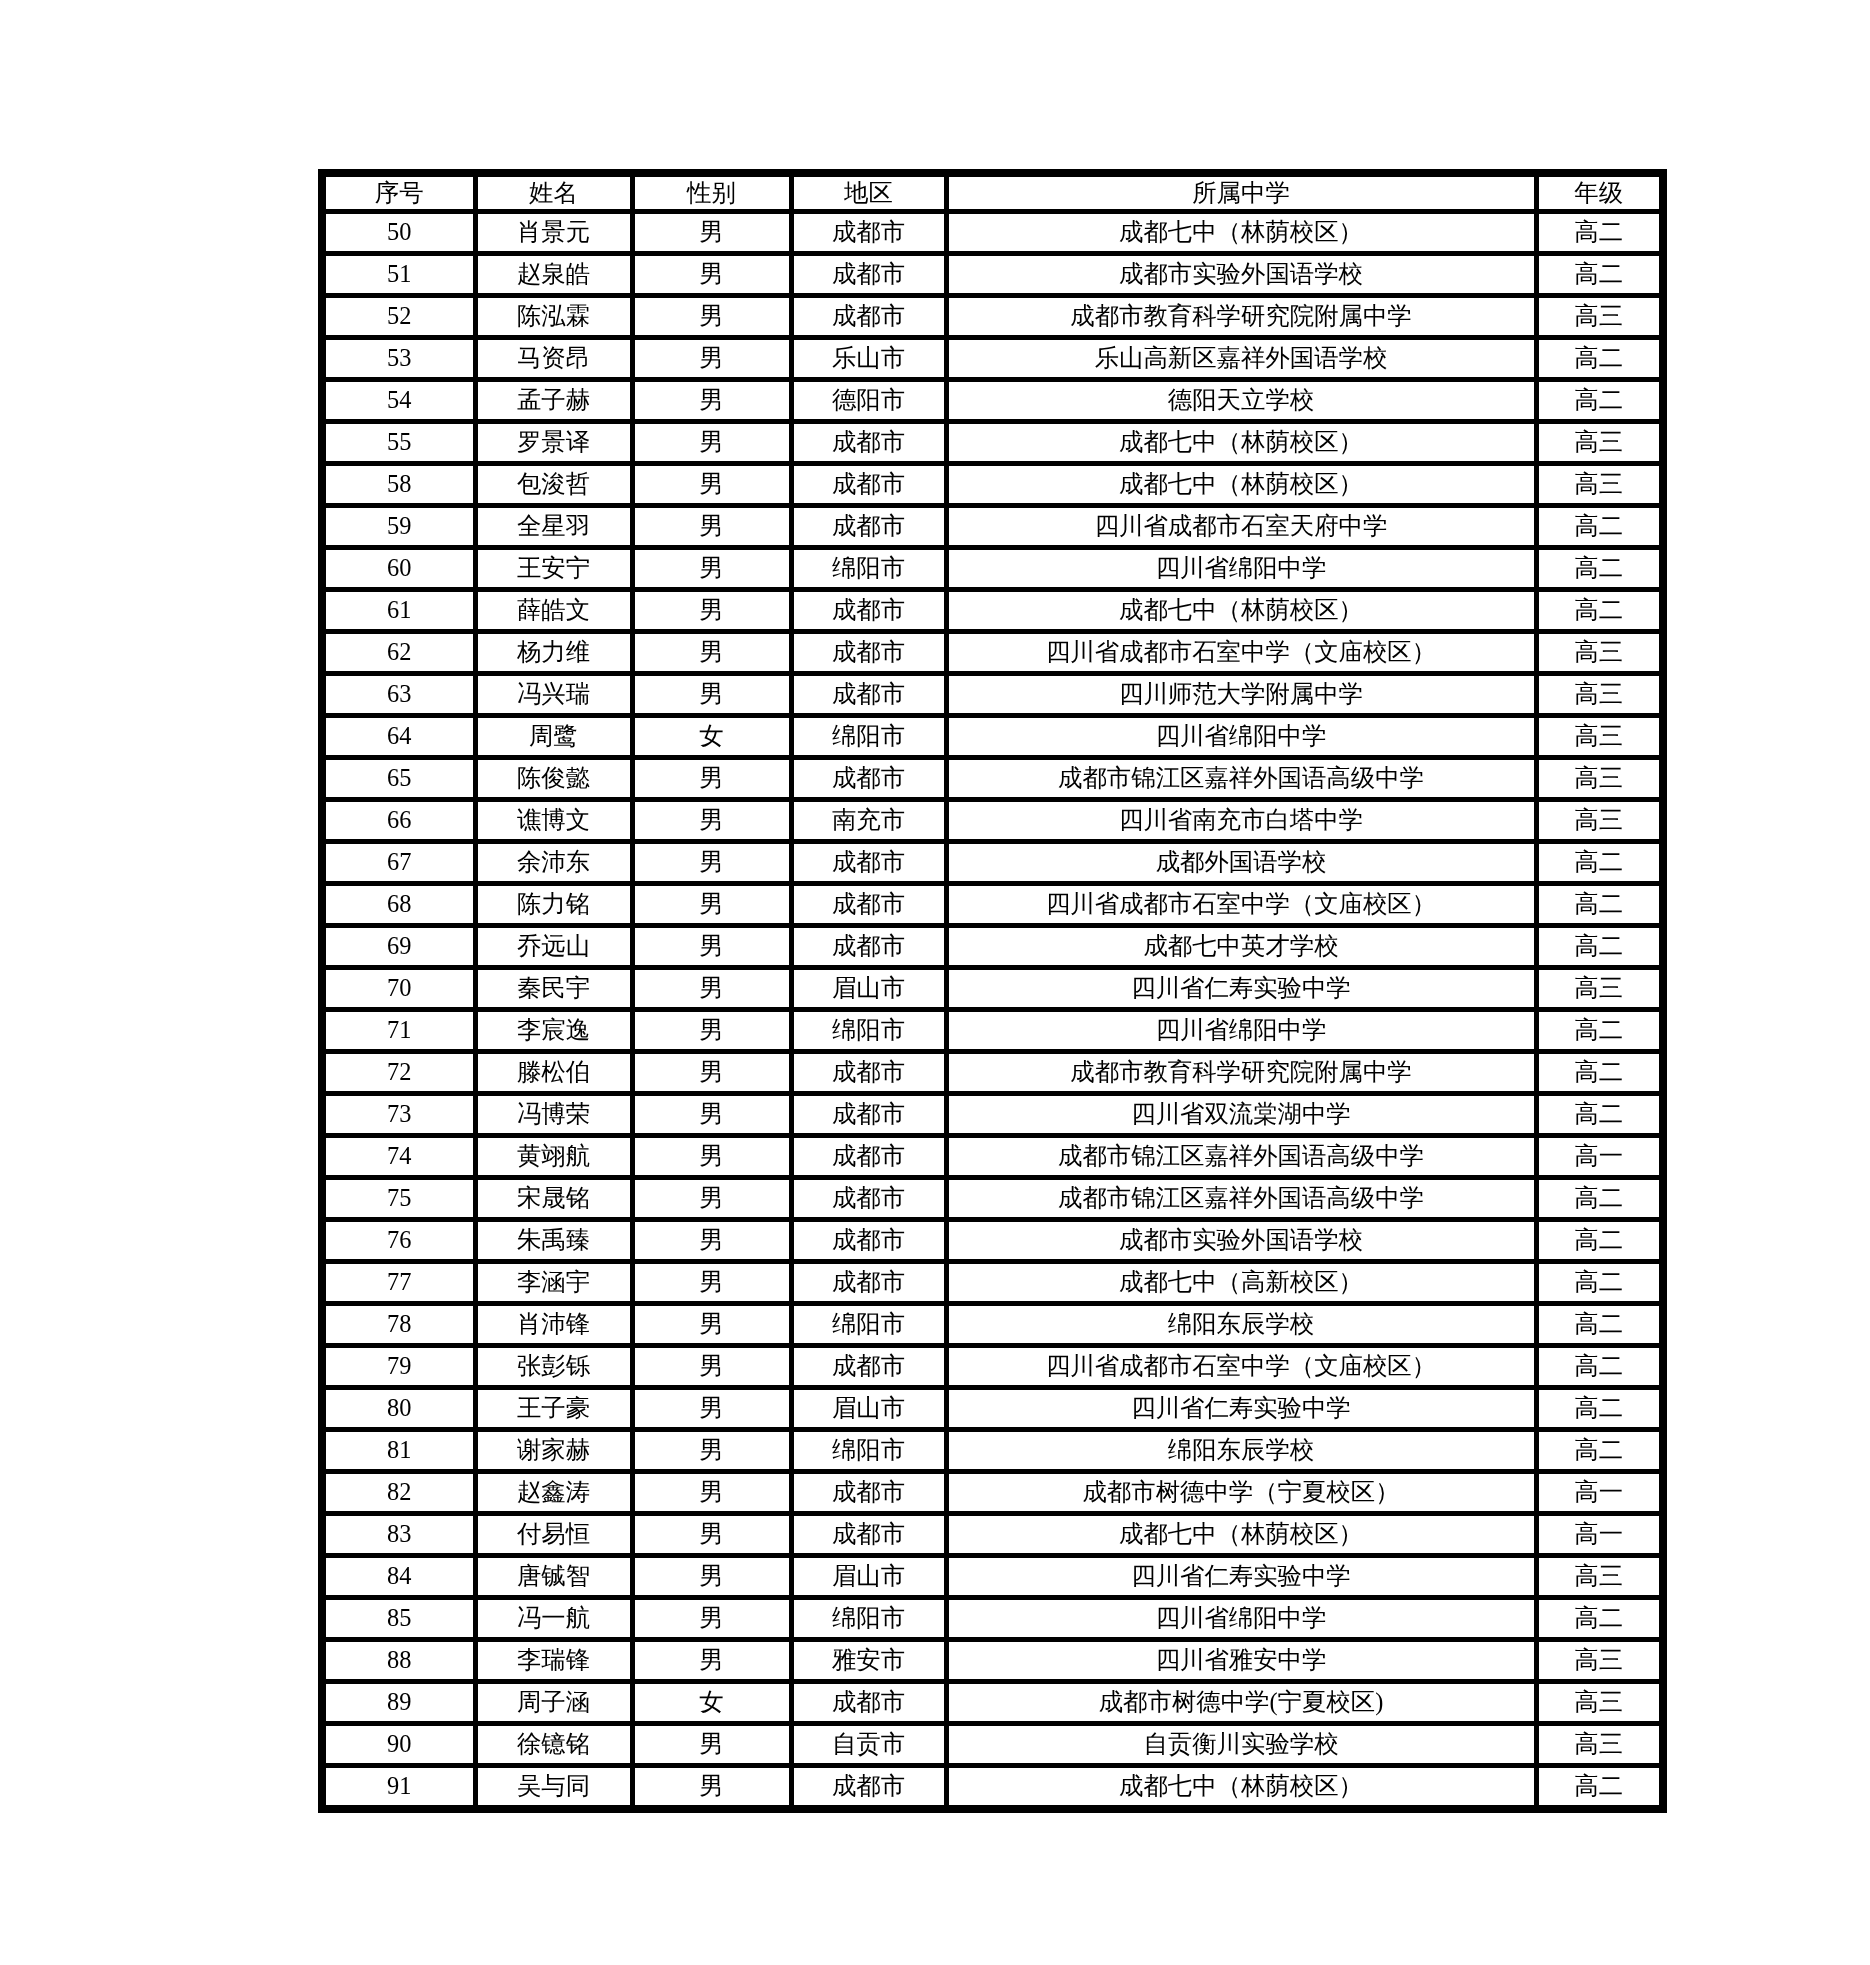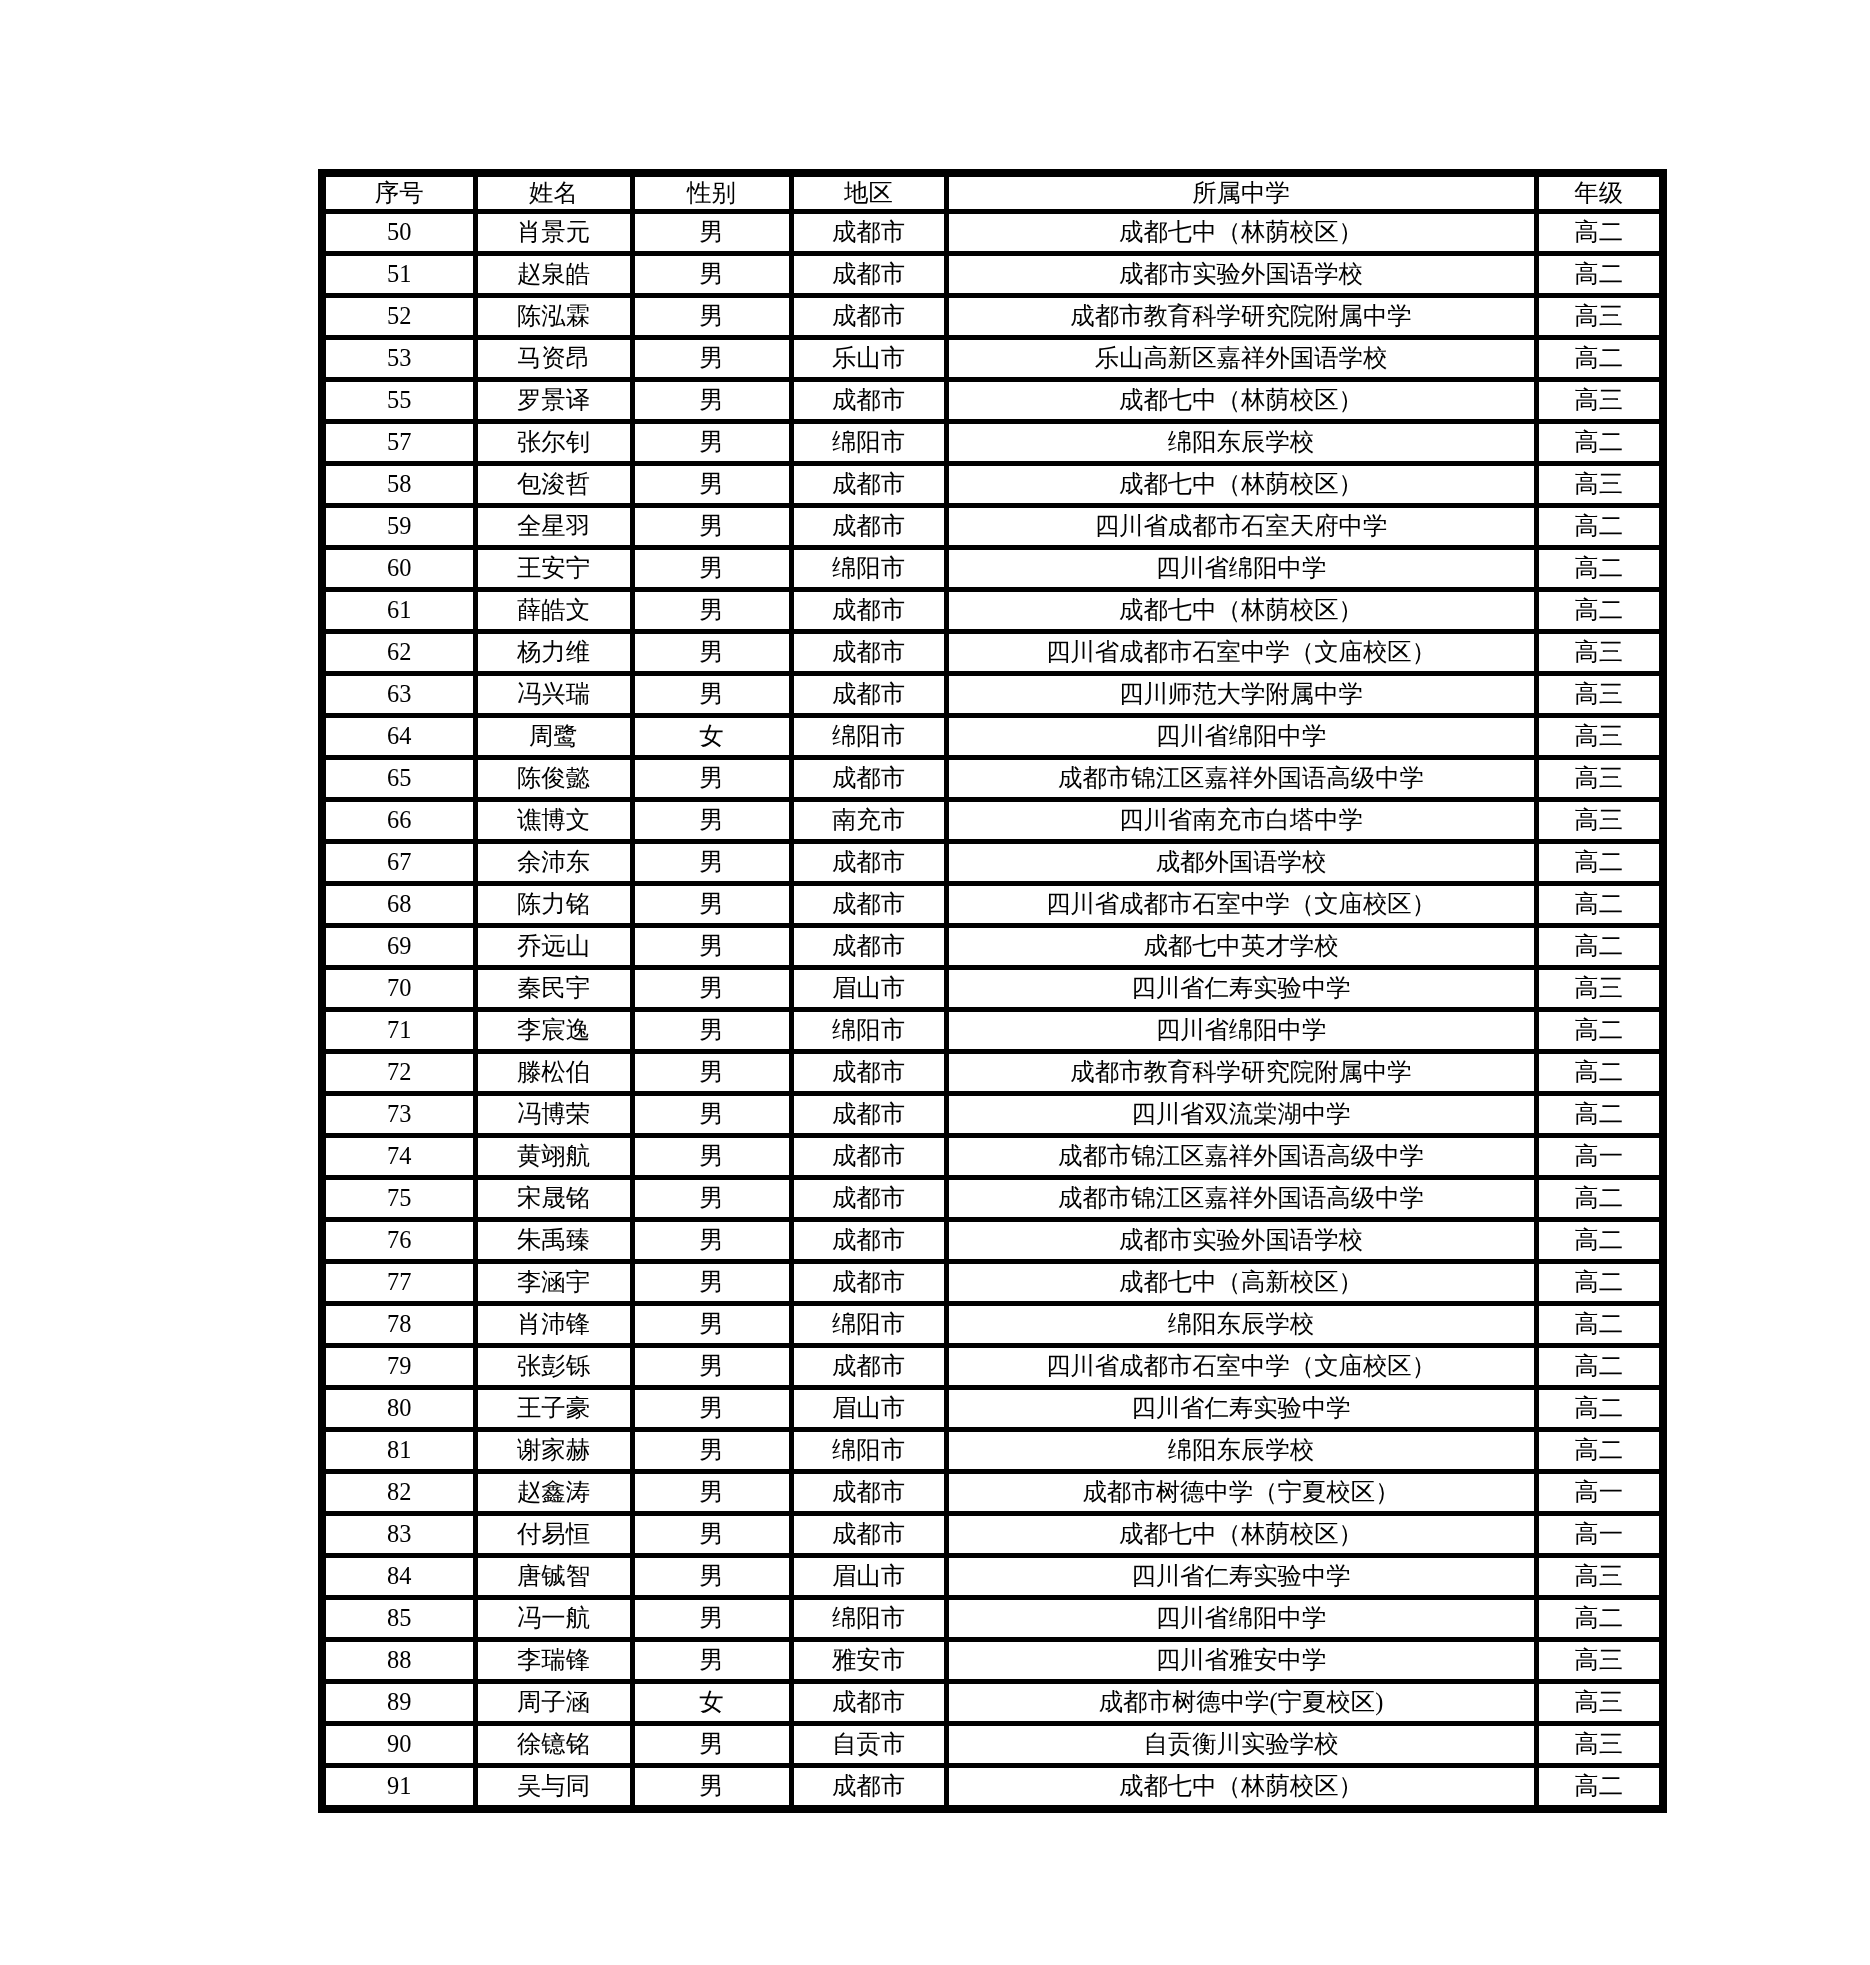--- a/index.html
+++ b/index.html
@@ -101,34 +101,34 @@
         </tr>
         <tr>
           <td>53</td>
           <td>马资昂</td>
           <td>男</td>
           <td>乐山市</td>
           <td>乐山高新区嘉祥外国语学校</td>
           <td>高二</td>
         </tr>
         <tr>
+          <td>54</td>
+          <td>孟子赫</td>
+          <td>男</td>
+          <td>德阳市</td>
+          <td>德阳天立学校</td>
+          <td>高二</td>
+        </tr>
+        <tr>
           <td>55</td>
           <td>罗景译</td>
           <td>男</td>
           <td>成都市</td>
           <td>成都七中（林荫校区）</td>
           <td>高三</td>
-        </tr>
-        <tr>
-          <td>57</td>
-          <td>张尔钊</td>
-          <td>男</td>
-          <td>绵阳市</td>
-          <td>绵阳东辰学校</td>
-          <td>高二</td>
         </tr>
         <tr>
           <td>58</td>
           <td>包浚哲</td>
           <td>男</td>
           <td>成都市</td>
           <td>成都七中（林荫校区）</td>
           <td>高三</td>
         </tr>
         <tr>

